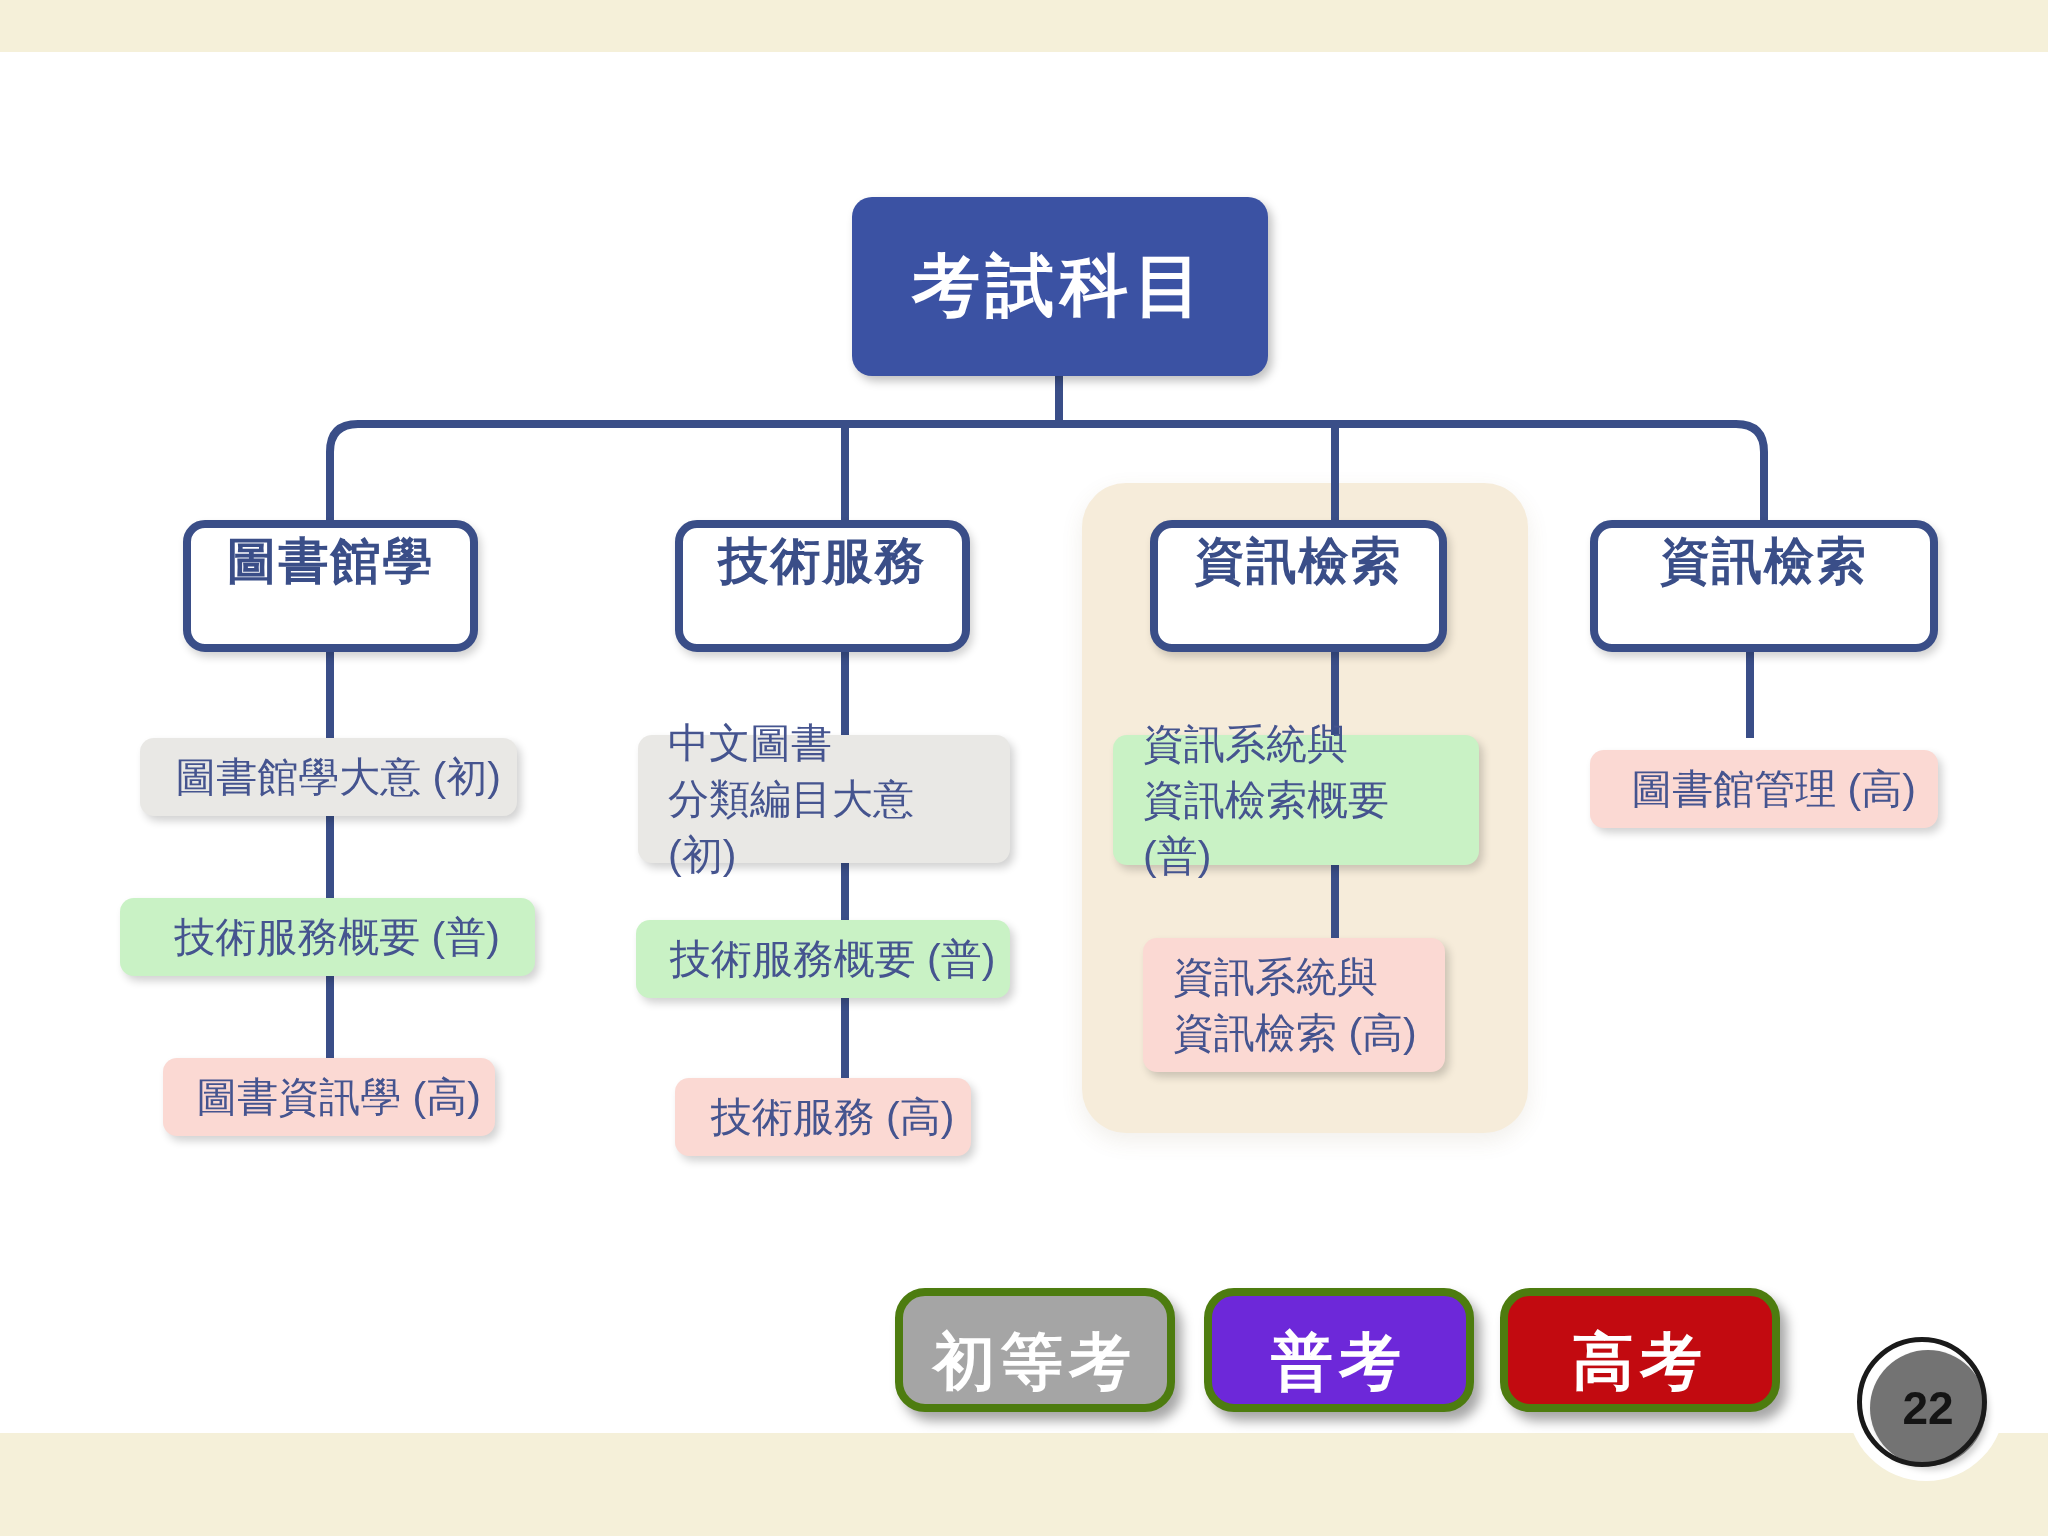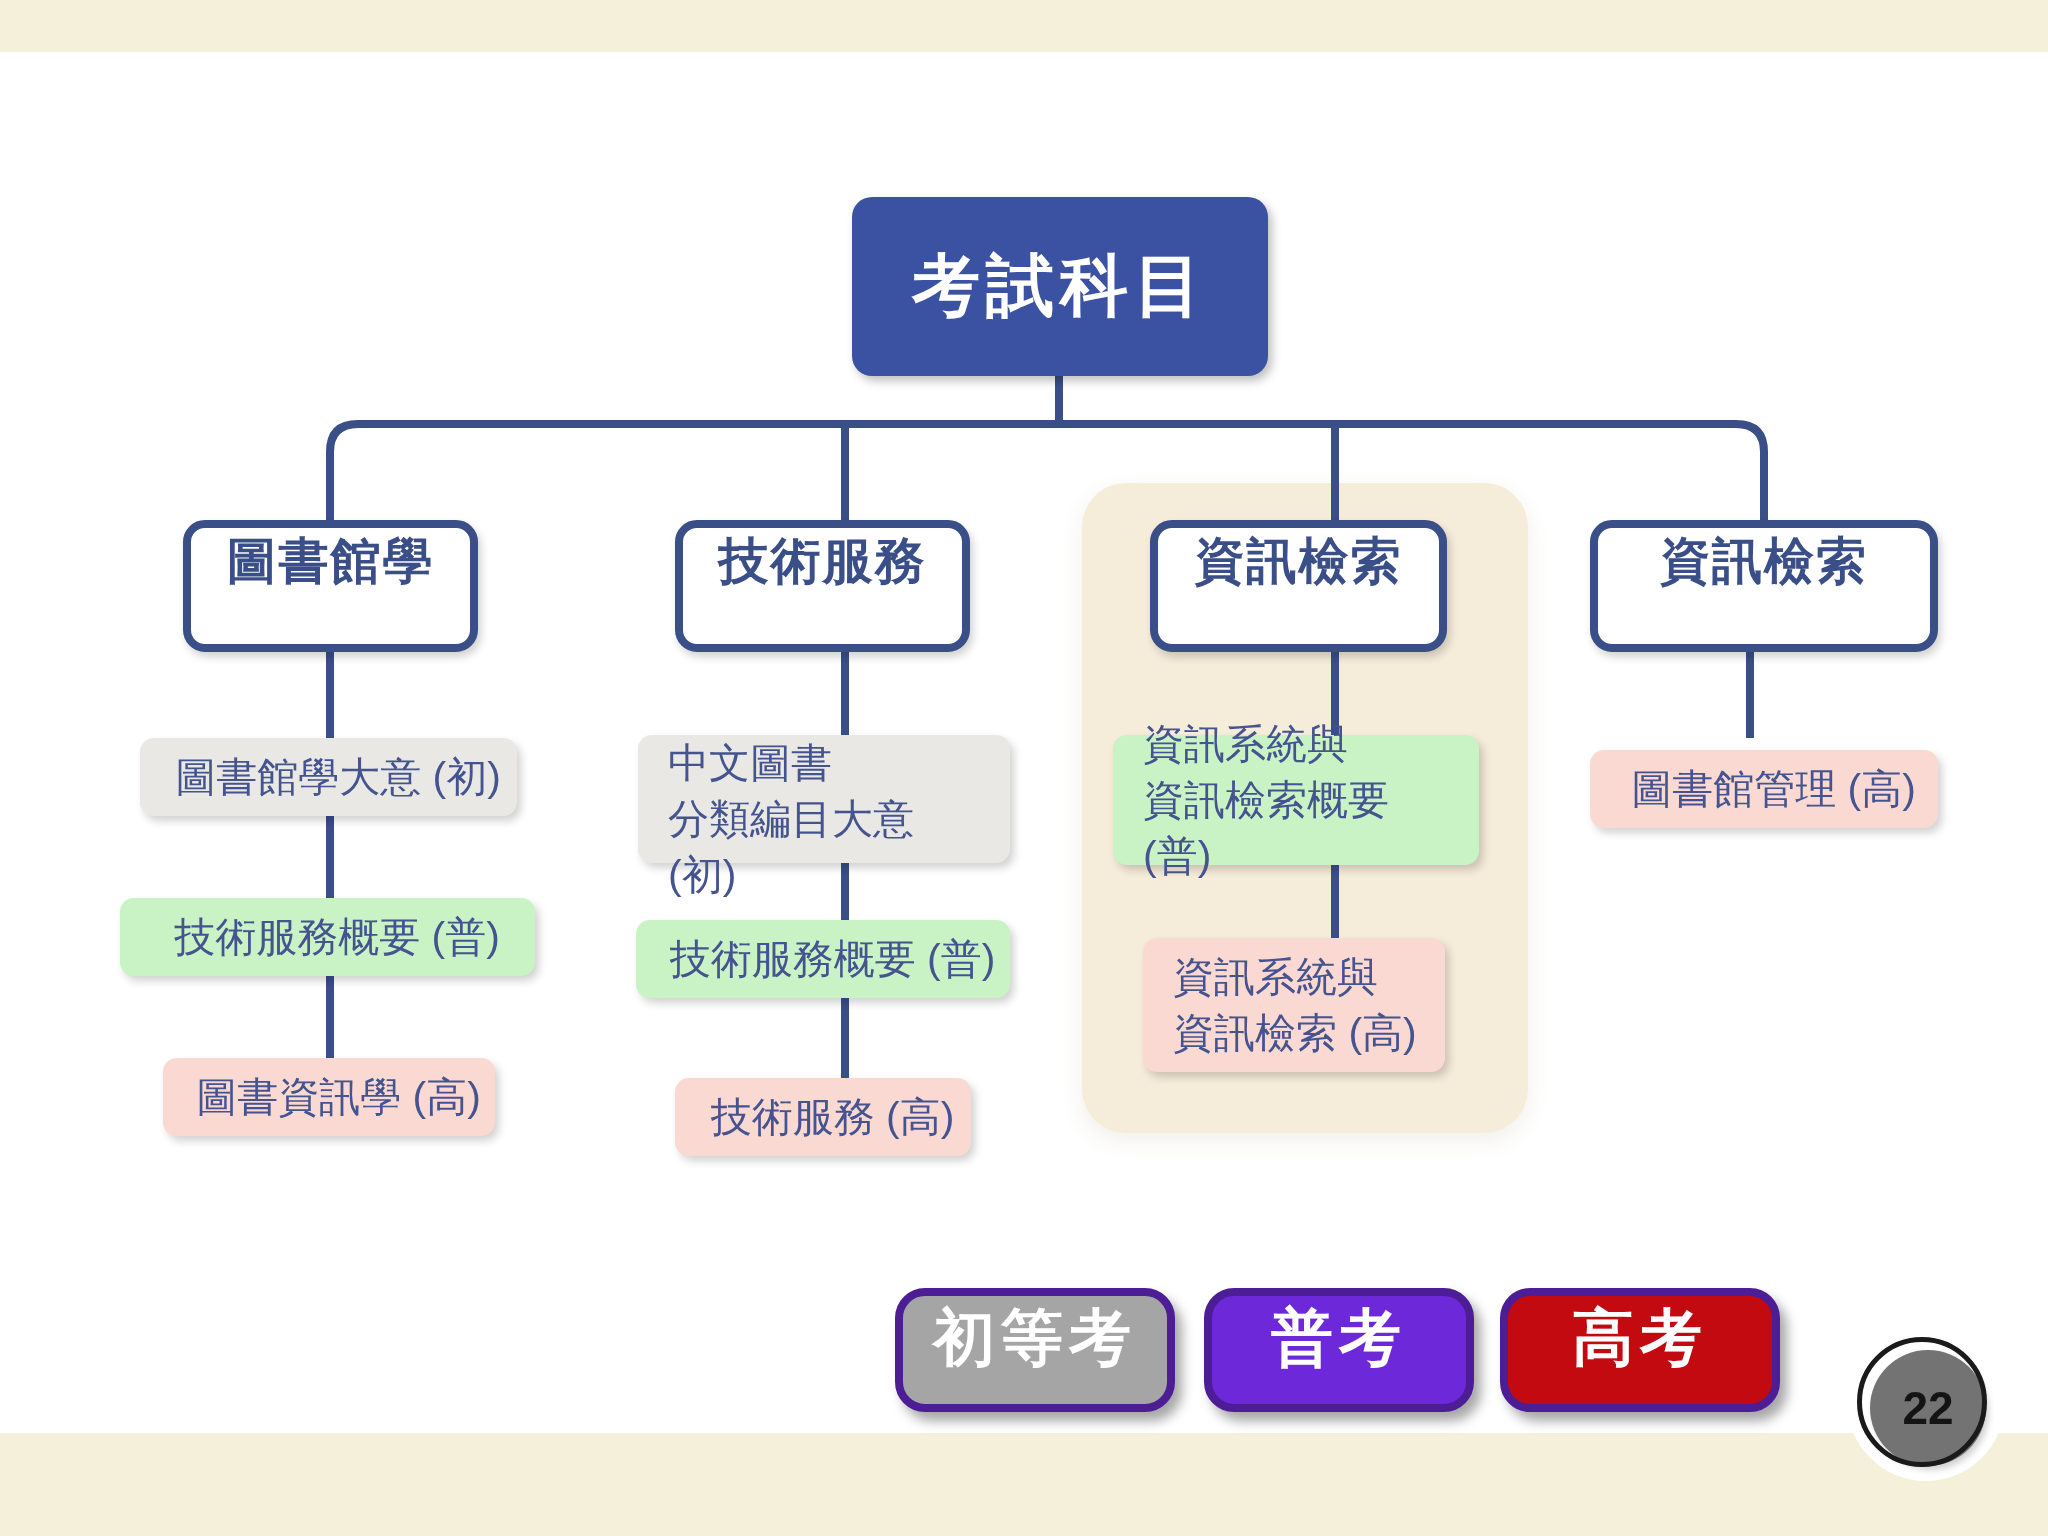--- a/index.html
+++ b/index.html
@@ -46,31 +46,31 @@
     line-height:56px; box-shadow:4px 5px 8px rgba(0,0,0,0.18); box-sizing:border-box;padding-left:19px;
   }
   .level-elementary { background:#E9E8E5; }
   .level-ordinary   { background:#C9F2C5; }
   .level-higher     { background:#FBD9D3; }
   .align-left { align-items:flex-start; padding-left:30px; padding-right:26px; }
 
   .c11 { left:140px;  top:738px;  width:377px; height:78px;  }
   .c12 { left:120px;  top:898px;  width:415px; height:78px;  }
   .c13 { left:163px;  top:1058px; width:332px; height:78px;  }
-  .c21 { left:638px;  top:735px;  width:372px; height:128px;justify-content:space-between; }
+  .c21 { left:638px;  top:735px;  width:372px; height:128px; }
   .c22 { left:636px;  top:920px;  width:374px; height:78px;  }
   .c23 { left:675px;  top:1078px; width:296px; height:78px;  }
   .c31 { left:1113px; top:735px;  width:366px; height:130px; }
   .c32 { left:1143px; top:938px;  width:302px; height:134px; }
   .c41 { left:1590px; top:738px;  width:348px; height:78px;margin-top:12px;  }
 
   .legend-btn {
     position:absolute; top:1288px; height:124px; box-sizing:border-box;
-    border:8px solid #4c1d95; border-radius:30px; color:#ffffff;
-    display:flex; align-items:flex-start; justify-content:center;
+    border:8px solid #4d7c0f; border-radius:30px; color:#ffffff;
+    display:flex; align-items:flex-end; justify-content:center;
     font-size:62px; font-weight:bold; letter-spacing:6px;
     box-shadow:7px 9px 12px rgba(0,0,0,0.35);
   }
   .legend-elementary { left:895px;  width:280px; background:#A5A5A5; }
   .legend-ordinary   { left:1204px; width:270px; background:#6d28d9; }
   .legend-higher     { left:1500px; width:280px; background:#C20A10; }
 
   .badge-halo {
     position:absolute; left:1847px; top:1323px; width:158px; height:158px;
     border-radius:50%; background:#ffffff;

